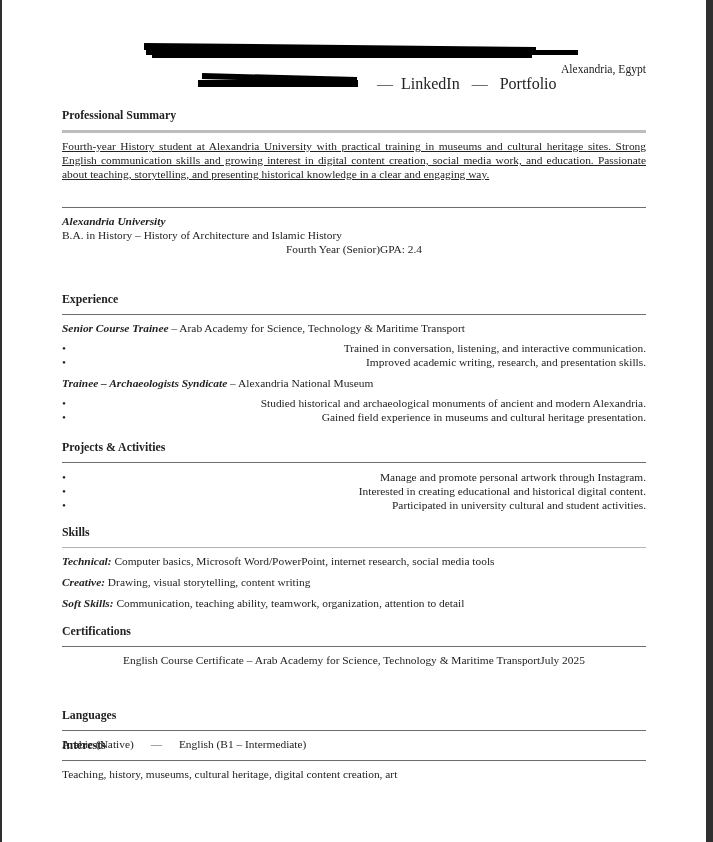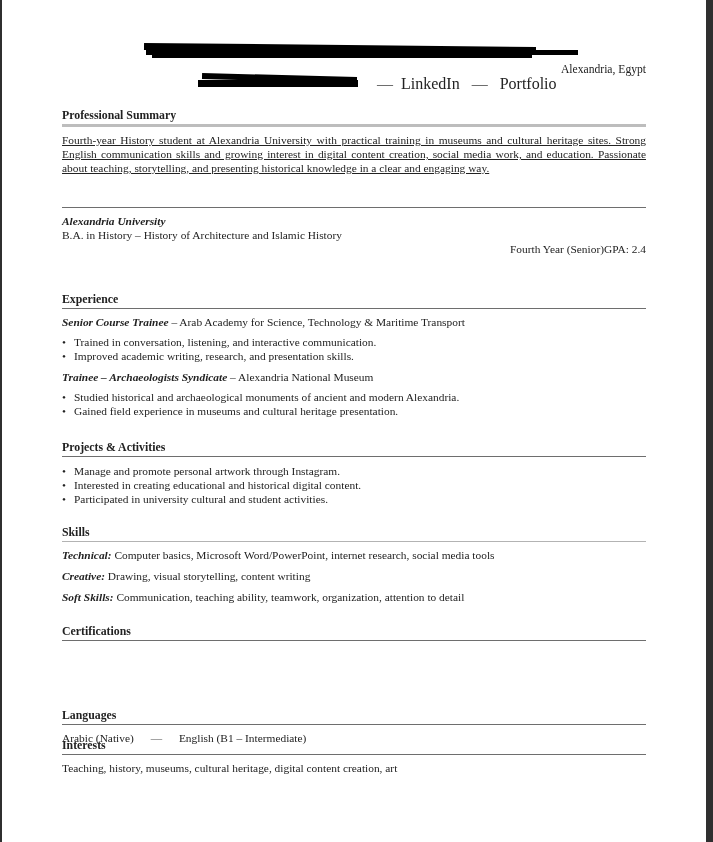--- a/index.html
+++ b/index.html
@@ -9,29 +9,29 @@
     font-family: "DejaVu Serif", "Liberation Serif", serif;
     color: #222;
   }
   .edge-left { position: absolute; left: 0; top: 0; width: 2px; height: 842px; background: #2f2f2f; }
   .edge-right { position: absolute; left: 706px; top: 0; width: 7px; height: 842px; background: #2f2f2f; }
   .page { position: absolute; left: 62px; top: 0; width: 584px; font-family: "Liberation Serif", serif; font-size: 11.4px; line-height: 14px; }
   .redact { position: absolute; background: #000; }
   .location { position: absolute; top: 63px; left: 0; width: 584px; text-align: right; font-size: 11.6px; }
   .contacts { position: absolute; top: 77px; left: 315px; font-size: 16px; white-space: nowrap; }
   .sec { position: absolute; left: 0; width: 584px; }
-  .sec-title { font-weight: bold; font-size: 11.8px; padding-bottom: 2px; }
+  .sec-title { font-weight: bold; font-size: 11.8px; padding-bottom: 8px; }
   .rule { height: 1px; background: #6e6e6e; margin-bottom: 6px; }
   .rule.thick { height: 3px; background: #bdbdbd; }
   .rule.light { background: #b3b3b3; }
   .p { text-align: justify; text-decoration: underline; }
-  .row { display: flex; justify-content: flex-end; }
+  .row { display: flex; justify-content: center; }
   .bold { font-weight: bold; font-style: italic; }
   ul { margin: 0; padding: 0; list-style: none; }
-  li { position: relative; padding-left: 12px; }
+  li { position: relative; padding-left: 12px; text-align: right; }
   li::before { content: "\2022"; position: absolute; left: 0; top: 0; }
   .muted-sep { color: #555; }
 </style>
 </head>
 <body>
 
 <div class="edge-left"></div>
 <div class="edge-right"></div>
 
 <div class="page">
@@ -102,20 +102,24 @@
     <div class="sec-title">Skills</div>
     <div class="rule light"></div>
     <div style="margin-top:2px"><span class="bold">Technical:</span><span> Computer basics, Microsoft Word/PowerPoint, internet research, social media tools</span></div>
     <div style="margin-top:7px"><span class="bold">Creative:</span><span> Drawing, visual storytelling, content writing</span></div>
     <div style="margin-top:7px"><span class="bold">Soft Skills:</span><span> Communication, teaching ability, teamwork, organization, attention to detail</span></div>
   </div>
 
   <div class="sec" style="top:624px">
     <div class="sec-title">Certifications</div>
     <div class="rule"></div>
+    <div class="row" style="margin-top:3px">
+      <span>English Course Certificate – Arab Academy for Science, Technology &amp; Maritime Transport</span>
+      <span>July 2025</span>
+    </div>
   </div>
 
   <div class="sec" style="top:708px">
     <div class="sec-title">Languages</div>
     <div class="rule"></div>
     <div style="margin-top:3px">
       <span>Arabic (Native)</span>
       <span class="muted-sep" style="margin:0 14px">—</span>
       <span>English (B1 – Intermediate)</span>
     </div>

